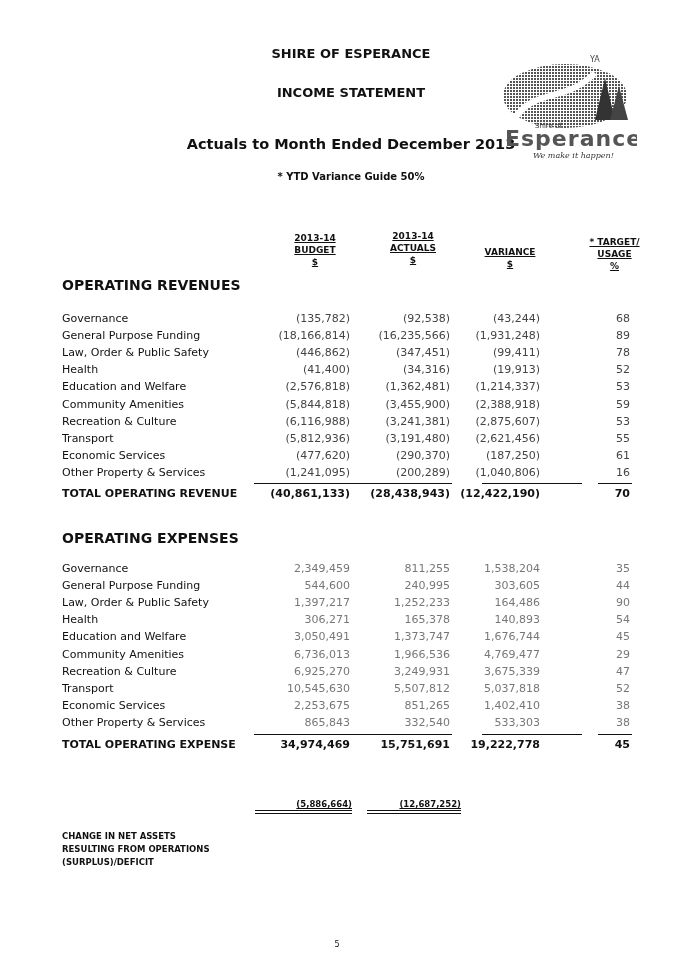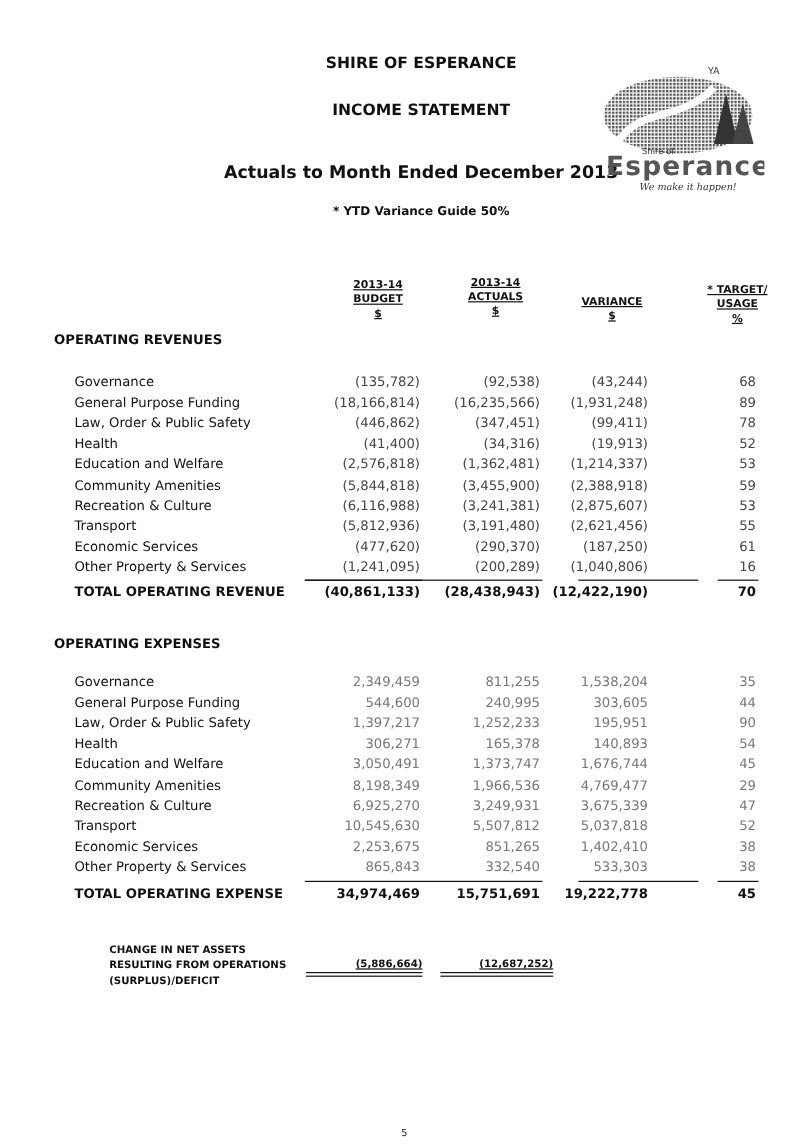--- a/index.html
+++ b/index.html
@@ -5,21 +5,21 @@
   html, body { margin: 0; padding: 0; background: #ffffff; }
   body {
     width: 675px; height: 955px; position: relative; overflow: hidden;
     font-family: "DejaVu Sans", sans-serif; color: #111;
   }
   .abs { position: absolute; }
   .title { font-weight: bold; font-size: 13px; text-align: center; width: 300px; left: 201px; }
   .subtitle { font-weight: bold; font-size: 14.5px; text-align: center; width: 400px; left: 151px; }
   .guide { font-weight: bold; font-size: 10px; text-align: center; width: 300px; left: 201px; }
   .colhead { font-weight: bold; font-size: 9px; text-align: center; line-height: 12px; text-decoration: underline; }
-  .section { font-weight: bold; font-size: 11px; left: 45px; }
+  .section { font-weight: bold; font-size: 14px; left: 62px; }
   .row { position: absolute; left: 0; width: 675px; height: 17px; font-size: 11px; }
   .row .label { position: absolute; left: 62px; top: 0; }
   .row .num { position: absolute; top: 0; text-align: right; }
   .c1 { left: 200px; width: 150px; }
   .c2 { left: 300px; width: 150px; }
   .c3 { left: 395px; width: 145px; }
   .c4 { left: 590px; width: 40px; }
   .rev .num { color: #444; }
   .exp .num { color: #777; }
   .total { font-weight: bold; }
@@ -179,40 +179,40 @@
       <span class="label">General Purpose Funding</span>
       <span class="num c1">544,600</span>
       <span class="num c2">240,995</span>
       <span class="num c3">303,605</span>
       <span class="num c4">44</span>
     </div>
     <div class="row exp" style="top: 596.2px;">
       <span class="label">Law, Order &amp; Public Safety</span>
       <span class="num c1">1,397,217</span>
       <span class="num c2">1,252,233</span>
-      <span class="num c3">195,951</span>
+      <span class="num c3">164,486</span>
       <span class="num c4">90</span>
     </div>
     <div class="row exp" style="top: 613.3px;">
       <span class="label">Health</span>
       <span class="num c1">306,271</span>
       <span class="num c2">165,378</span>
       <span class="num c3">140,893</span>
       <span class="num c4">54</span>
     </div>
     <div class="row exp" style="top: 630.4px;">
       <span class="label">Education and Welfare</span>
       <span class="num c1">3,050,491</span>
       <span class="num c2">1,373,747</span>
       <span class="num c3">1,676,744</span>
       <span class="num c4">45</span>
     </div>
     <div class="row exp" style="top: 647.5px;">
       <span class="label">Community Amenities</span>
-      <span class="num c1">8,198,349</span>
+      <span class="num c1">6,736,013</span>
       <span class="num c2">1,966,536</span>
       <span class="num c3">4,769,477</span>
       <span class="num c4">29</span>
     </div>
     <div class="row exp" style="top: 664.6px;">
       <span class="label">Recreation &amp; Culture</span>
       <span class="num c1">6,925,270</span>
       <span class="num c2">3,249,931</span>
       <span class="num c3">3,675,339</span>
       <span class="num c4">47</span>
@@ -245,21 +245,21 @@
 <div class="rule" style="left:598px; width:34px; top:734px;"></div>
 
 <div class="row exp total" style="top:738px;padding-left:30px;">
   <span class="label">TOTAL OPERATING EXPENSE</span>
   <span class="num c1">34,974,469</span>
   <span class="num c2">15,751,691</span>
   <span class="num c3">19,222,778</span>
   <span class="num c4">45</span>
 </div>
 
-<div class="abs netlabel" style="top:786px;margin-left:29px;">
+<div class="abs netlabel" style="top:830px;">
   <div>CHANGE IN NET ASSETS</div>
   <div>RESULTING FROM OPERATIONS</div>
   <div>(SURPLUS)/DEFICIT</div>
 </div>
 <div class="abs netval" style="left:255px; width:97px; top:799px;">(5,886,664)</div>
 <div class="abs netval" style="left:367px; width:94px; top:799px;">(12,687,252)</div>
 <div class="dbl" style="left:255px; width:97px; top:810px;"></div>
 <div class="dbl" style="left:367px; width:94px; top:810px;"></div>
 
 <div class="abs pageno" style="top:940px;">5</div>

